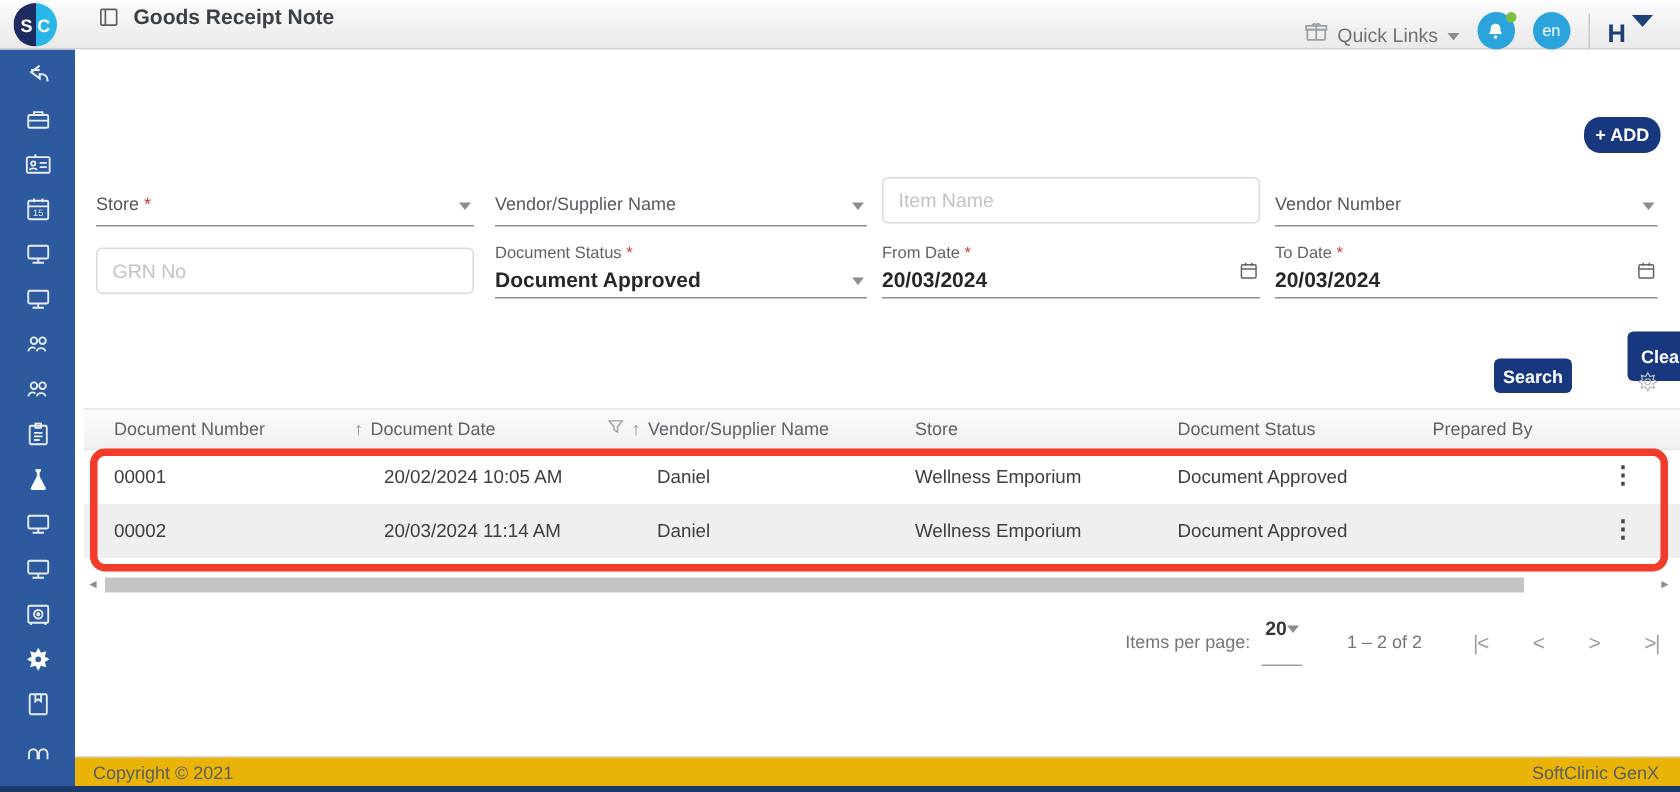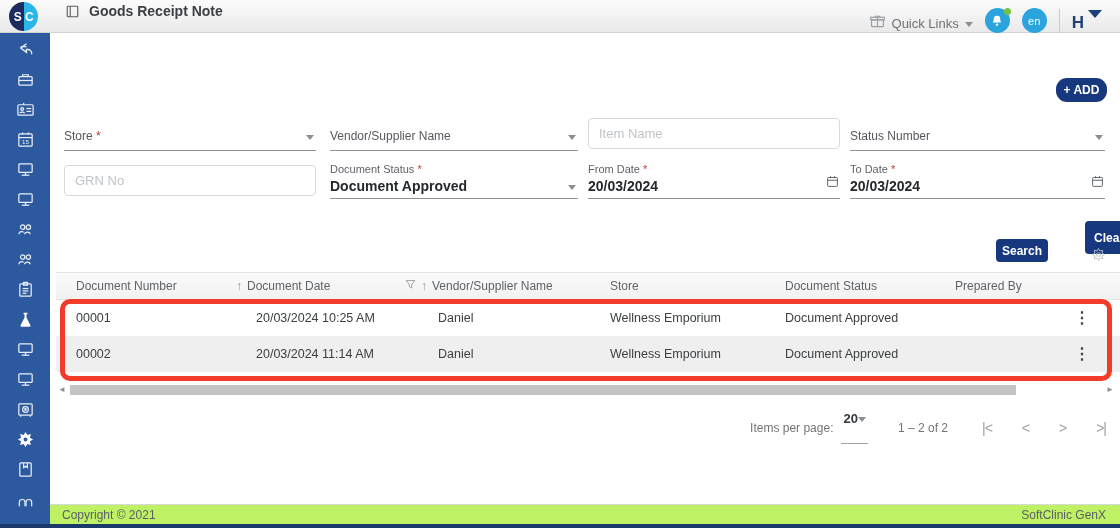--- a/index.html
+++ b/index.html
@@ -33,21 +33,21 @@
   .user-initial { font-size:17px; font-weight:bold; color:#1d3f7a; }
   .user-caret { position:absolute; right:-4px; top:-3px; width:0; height:0;
     border-left:7px solid transparent; border-right:7px solid transparent; border-top:8px solid #1d3f7a; }
 
   
   .sidebar { position:absolute; left:0; top:33px; width:50px; height:491px; background:#2d5a9e;
     display:flex; flex-direction:column; align-items:center; padding-top:6px; gap:10px; z-index:4; }
   .side-icon { width:20px; height:20px; display:flex; align-items:center; justify-content:center; cursor:pointer; flex:0 0 auto; }
 
   
-  .footer { position:absolute; left:50px; right:0; bottom:4px; height:20px; background:#bef264;
+  .footer { position:absolute; left:50px; right:0; bottom:4px; height:20px; background:#eab308;
     border-top:1px solid #d9d9d9; display:flex; align-items:center; justify-content:space-between;
     padding:0 14px 0 12px; font-size:12px; color:#5a5f63; z-index:3; }
   .bottom-strip { position:absolute; left:0; bottom:0; width:1120px; height:4px; background:#1b3a6b; z-index:6; }
 
   
   .main { position:absolute; left:50px; top:33px; width:1070px; height:471px; background:#fff; }
 
   .tabs { position:absolute; left:0; top:10px; height:34px; display:flex; align-items:center; }
   .tab { font-size:13px; padding:8px 26px; cursor:pointer; white-space:nowrap; }
   .tab.inactive { color:#75797e; }
@@ -288,21 +288,21 @@
     <div class="uline" style="left:14px; top:88px; width:252px;">
       <span class="flabel"><span>Store</span> <span class="req">*</span></span>
       <span class="sel-caret caret-down"></span>
     </div>
     <div class="uline" style="left:280px; top:88px; width:248px;">
       <span class="flabel">Vendor/Supplier Name</span>
       <span class="sel-caret caret-down"></span>
     </div>
     <input class="box-input" style="left: 538px; top: 85px; width: 252px; height: 31px;" placeholder="Item Name">
     <div class="uline" style="left:800px; top:88px; width:255px;">
-      <span class="flabel">Status Number</span>
+      <span class="flabel">Vendor Number</span>
       <span class="sel-caret caret-down"></span>
     </div>
 
     <input class="box-input" style="left: 14px; top: 132px; width: 252px; height: 31px;" placeholder="GRN No">
     <div class="field2" style="left:280px; top:130px; width:248px;">
       <span class="mini-label"><span>Document Status</span> <span class="req">*</span></span>
       <span class="fvalue">Document Approved</span>
       <span class="sel-caret caret-down"></span>
     </div>
     <div class="field2" style="left:538px; top:130px; width:252px;">
@@ -364,21 +364,21 @@
         <div class="hcell">
           <span>Document Status</span>
         </div>
         <div class="hcell">
           <span>Prepared By</span>
         </div>
       </div>
 
       <div class="trow tdata">
         <div>00001</div>
-        <div class="pad20">20/03/2024 10:25 AM</div>
+        <div class="pad20">20/02/2024 10:05 AM</div>
         <div class="pad33">Daniel</div>
         <div>Wellness Emporium</div>
         <div>Document Approved</div>
         <div class="cell-end">
             <span class="kebab">⋮</span>
           </div>
       </div>
 
       <div class="trow tdata alt">
         <div>00002</div>

